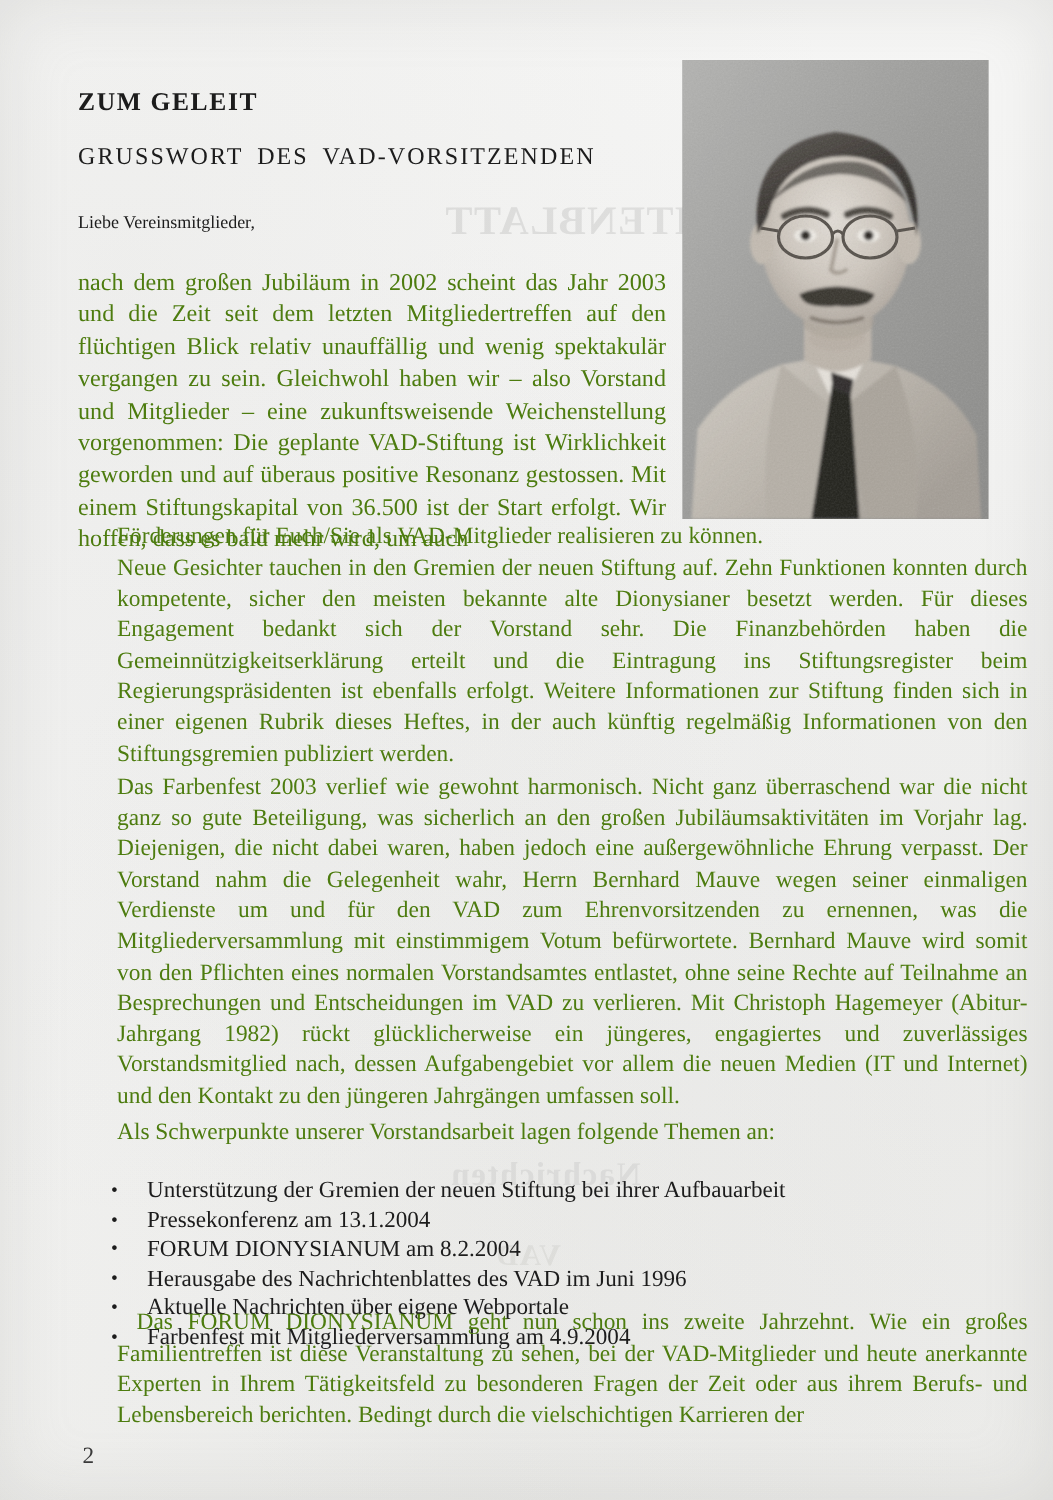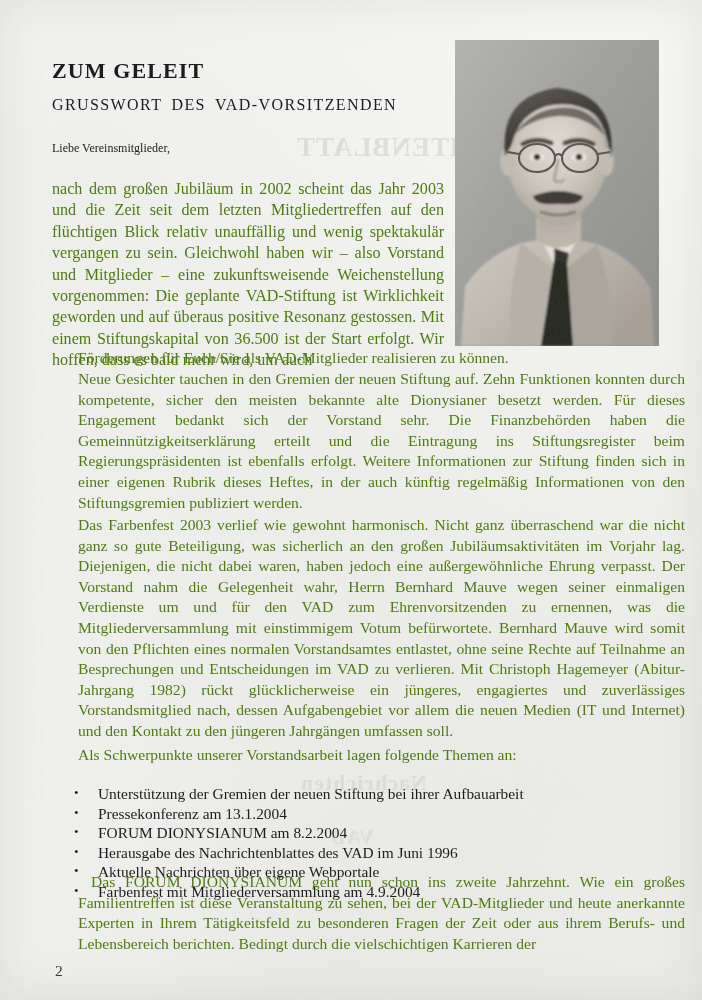--- a/index.html
+++ b/index.html
@@ -68,21 +68,21 @@
     top: 826px;
     font-size: 20px;
     color: rgba(125,125,122,0.11);
   }
 
   
   .heading-main {
     position: absolute;
     left: 52px;
     top: 58px;
-    font-size: 22px;
+    font-size: 17px;
     font-weight: bold;
     letter-spacing: 1.1px;
   }
   .heading-sub {
     position: absolute;
     left: 52px;
     top: 96px;
     font-size: 16px;
     letter-spacing: 1.4px;
     word-spacing: 4px;

